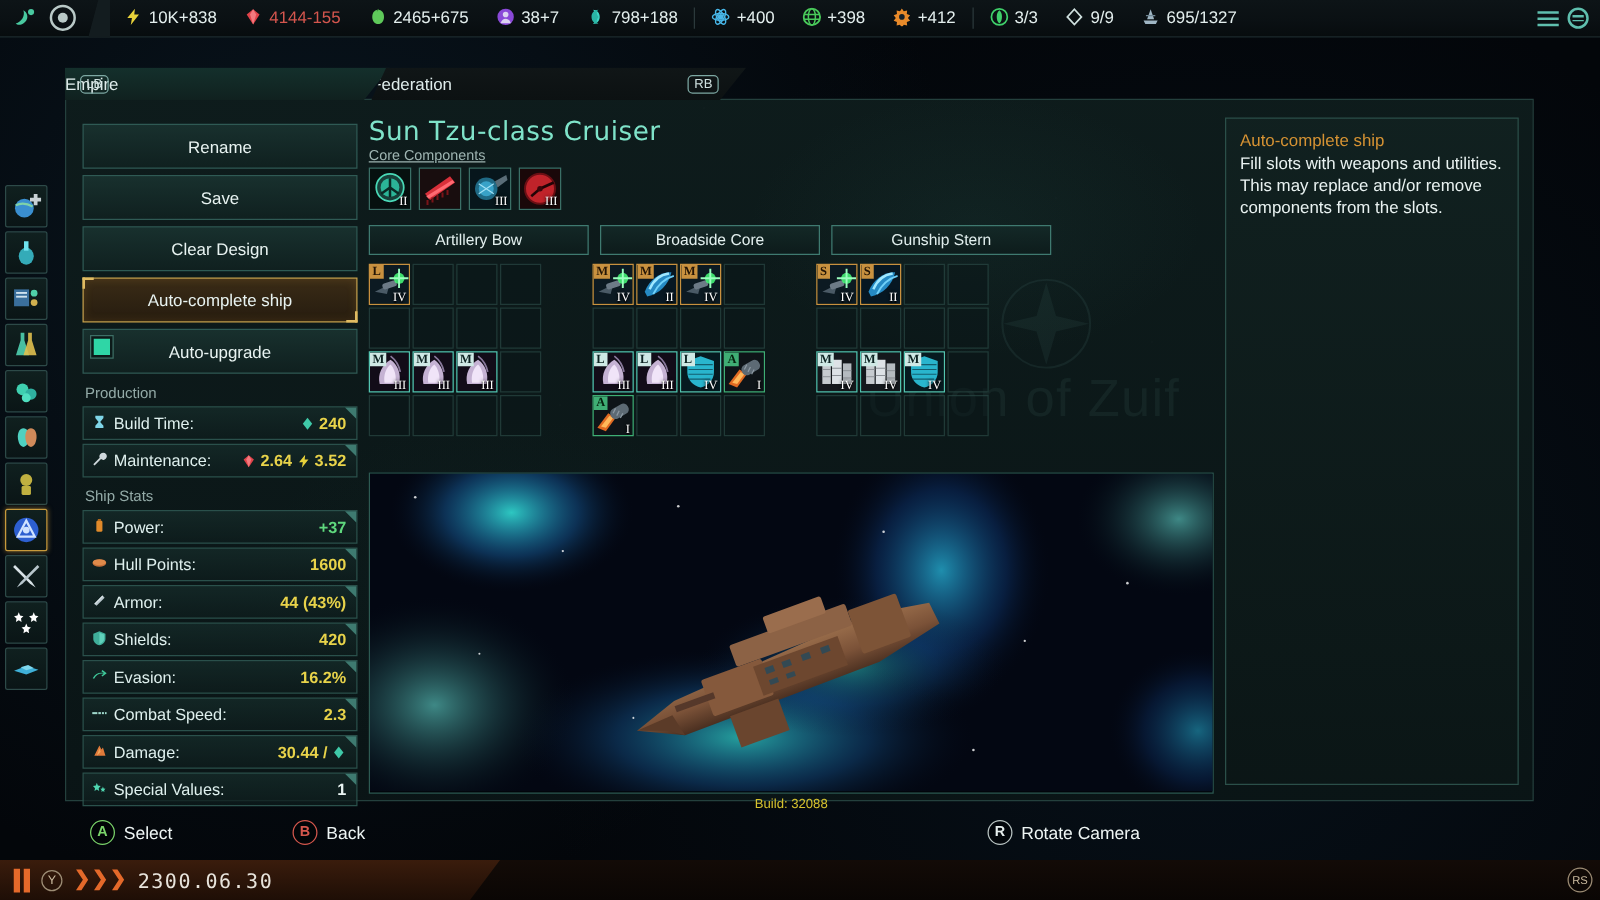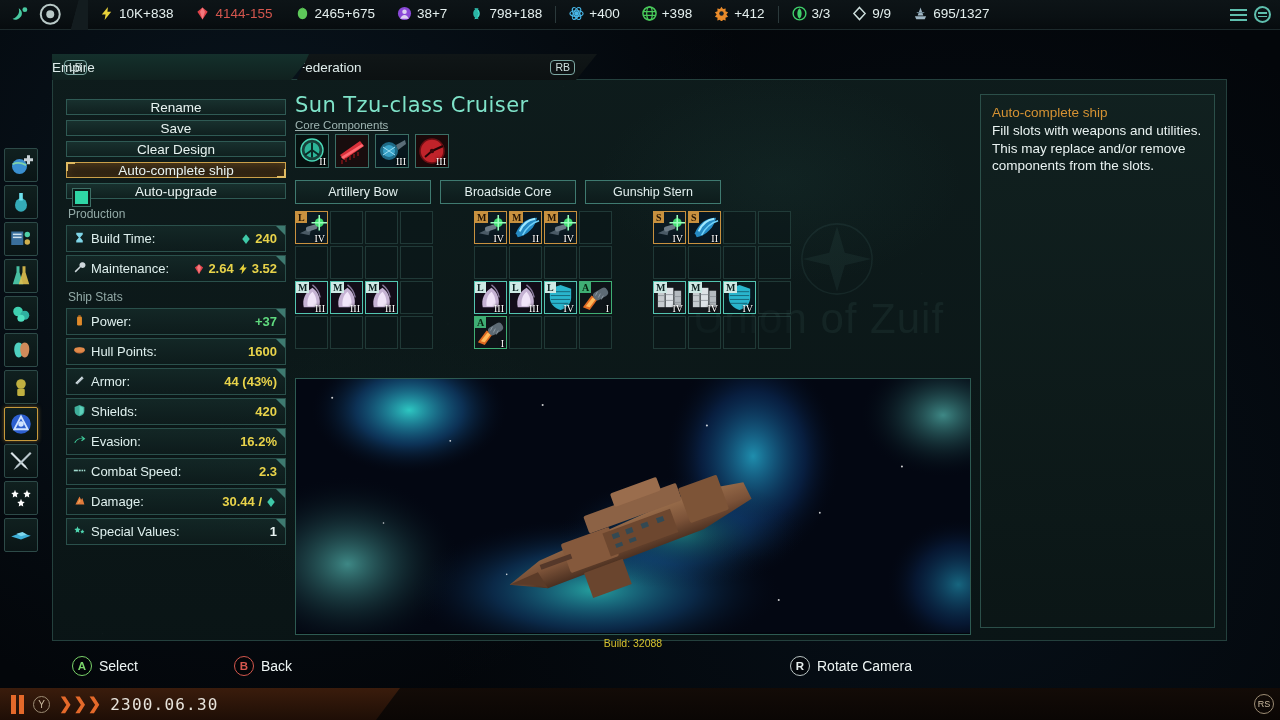--- a/index.html
+++ b/index.html
@@ -106,21 +106,21 @@
     position:absolute; color:rgba(120,190,180,.075); pointer-events:none;
     font-size:42px; letter-spacing:1px; user-select:none;
   }
   #wm-text { left:640px; top:215px; }
   #wm-star { left:745px; top:140px; width:78px; height:78px; opacity:.5; }
   #wm-leaf { left:865px; top:330px; width:54px; height:54px; opacity:.45; }
 
   
   #leftcol { position:absolute; left:13px; top:19px; width:220px; }
   .btn {
-    height:16px; margin-bottom:5px;
+    height:36px; margin-bottom:5px;
     border:1px solid #2f5a54;
     background:linear-gradient(180deg, rgba(26,52,49,.85), rgba(16,33,32,.85));
     display:flex; align-items:center; justify-content:center;
     font-size:13.5px; color:#e8f3f1;
     position:relative;
   }
   .btn.hl {
     border-color:#caa04a;
     background:linear-gradient(180deg, rgba(62,45,22,.92), rgba(40,28,14,.92));
     box-shadow: inset 0 0 8px rgba(180,130,50,.22);
@@ -171,21 +171,21 @@
     background:#0a1618; overflow:hidden;
   }
   .core-slot .tier {
     position:absolute; right:2px; bottom:0; font-size:10px; color:#fff;
     text-shadow:0 0 3px #000,0 1px 1px #000; font-family:"Liberation Serif", serif;
   }
 
   
   #sec-headers { display:flex; gap:9px; margin-bottom:7px; }
   .sec-btn {
-    width:136px; height:24px; border:1px solid #3f7a70;
+    width:176px; height:24px; border:1px solid #3f7a70;
     background:linear-gradient(180deg, rgba(20,42,40,.85), rgba(13,27,27,.85));
     display:flex; align-items:center; justify-content:center;
     font-size:12.5px; color:#e2efee;
   }
 
   
   #grids { display:flex; gap:9px; }
   .grid-block { width:170px; }
   .grid-row { display:flex; gap:2px; margin-bottom:2px; }
   .slot {

